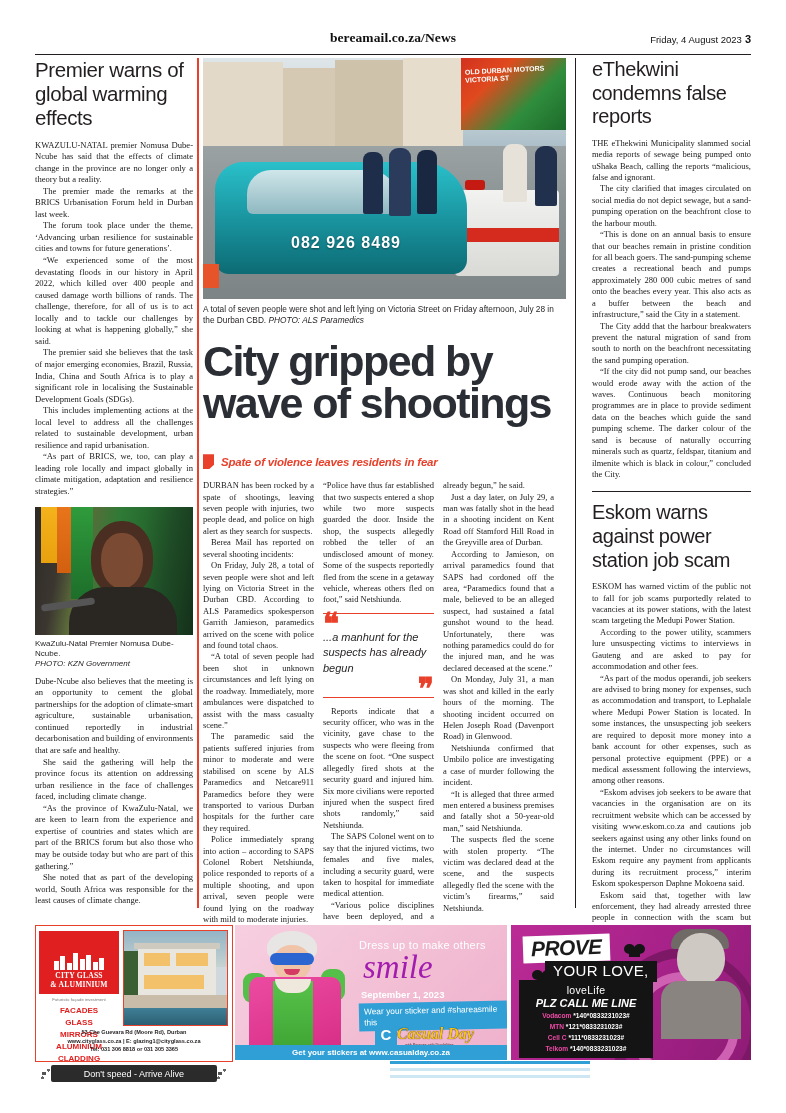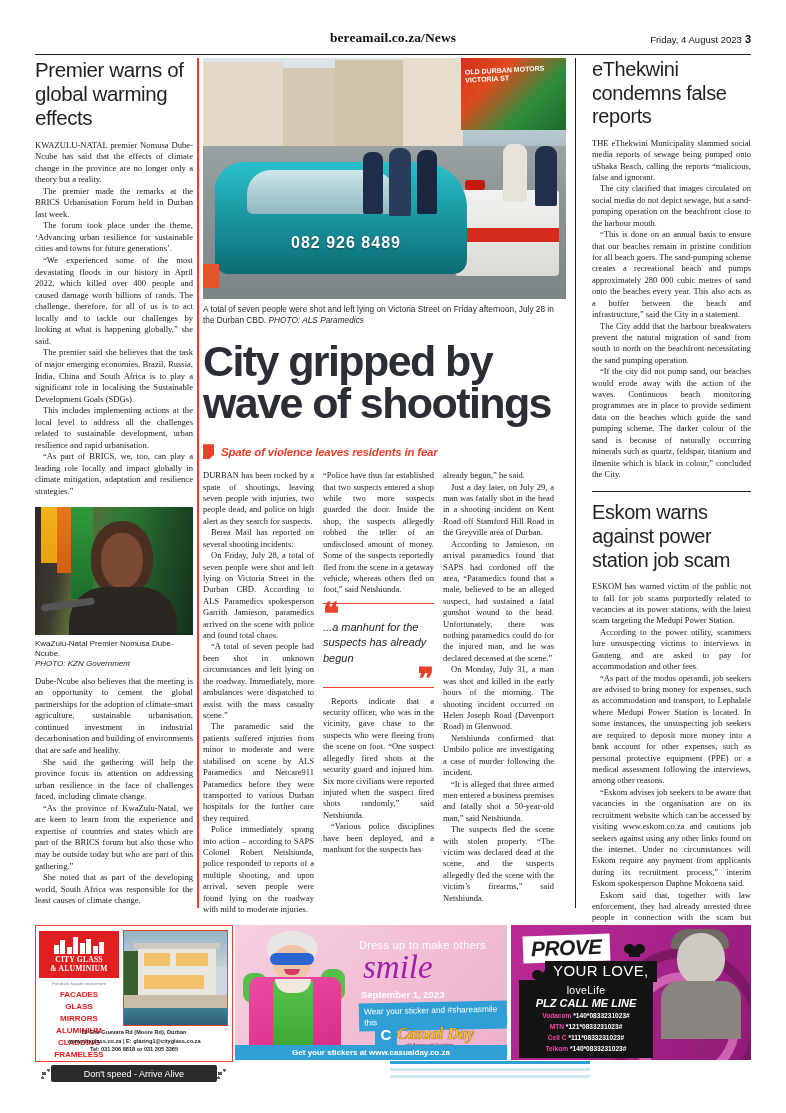--- a/index.html
+++ b/index.html
@@ -185,21 +185,21 @@
   .headline {
     font-family: "Liberation Sans", sans-serif;
     font-weight: bold;
     font-size: 43px;
     line-height: 0.98;
     letter-spacing: -1.6px;
     color: #2b2f35;
     margin: 14px 0 0 0;
   }
   .kicker {
-    margin-top: 20px;
+    margin-top: 30px;
     display: flex; align-items: center; gap: 7px;
   }
   .kicker-mark {
     width: 11px; height: 15px; background: #e8402a;
     clip-path: polygon(0 0, 100% 0, 100% 70%, 55% 100%, 0 100%);
   }
   .kicker-text {
     font-family: "Liberation Sans", sans-serif;
     font-style: italic; font-weight: bold;
     font-size: 11.5px; color: #e8402a; letter-spacing: -0.2px;
@@ -254,21 +254,21 @@
     position: absolute;
     left: 35px; top: 922px;
     width: 716px; height: 142px;
   }
   .ad { position: absolute; overflow: hidden; }
 
   
   .ad1 { left: 0; top: 3px; width: 196px; height: 135px; border: 1.2px solid #e8402a; background:#fff; }
   .ad1-inner { display:flex; height: 100px; }
   .ad1-left { width: 80px; padding: 5px 3px 0 3px; text-align:center; }
-  .cg-logo { background:#e02020; padding:4px 2px 5px 2px; }
+  .cg-logo { background:#e02020; padding:20px 2px 5px 2px; }
   .cg-skyline { height:19px; display:flex; align-items:flex-end; justify-content:center; gap:1.5px; }
   .cg-skyline i { display:block; background:#fff; width:5px; }
   .cg-name {
     color:#fff; font-family:"Liberation Serif",serif; font-weight:bold;
     font-size:7.6px; line-height:1.15; letter-spacing:.2px; margin-top:2px;
   }
   .cg-tag { font-family:"Liberation Sans",sans-serif; font-size:4.3px; color:#777; margin:3px 0 3px 0; }
   .cg-list { font-family:"Liberation Sans",sans-serif; font-weight:bold; font-size:8px;
     color:#e02020; line-height:1.48; }
   .ad1-right { flex:1; margin:4px 4px 0 1px; border:1px solid #e8402a; position:relative; background:#cfd9dd; overflow:hidden; }
@@ -398,21 +398,21 @@
           <div class="body"></div>
           <div class="mic"></div>
       </div>
     </div>
     <div class="caption">
       <span>KwaZulu-Natal Premier Nomusa Dube-Ncube.</span><br>
       <span class="credit">PHOTO: KZN Government</span>
     </div>
 
     <div class="body-text" style="margin-top:7px;">
-      <p class="first">Dube-Ncube also believes that the meeting is an opportunity to cement the global partnerships for the adoption of climate-smart agriculture, sustainable urbanisation, continued investment in industrial decarbonisation and building of environments that are safe and healthy.</p>
+      <p class="first">Dube-Ncube also believes that the meeting is an opportunity to cement the global partnerships for the adoption of climate-smart agriculture, sustainable urbanisation, continued reportedly in industrial decarbonisation and building of environments that are safe and healthy.</p>
       <p>She said the gathering will help the province focus its attention on addressing urban resilience in the face of challenges faced, including climate change.</p>
       <p>“As the province of KwaZulu-Natal, we are keen to learn from the experience and expertise of countries and states which are part of the BRICS forum but also those who may be outside today but who are part of this gathering.”</p>
       <p>She noted that as part of the developing world, South Africa was responsible for the least causes of climate change.</p>
     </div>
   </div>
 
   <div class="col-main">
     <div class="main-photo">
       <div class="mp-sky"></div>
       <div class="mp-bldg1"></div>
@@ -464,20 +464,21 @@
         <div class="body-text">
           <p class="first">“Police have thus far established that two suspects entered a shop while two more suspects guarded the door. Inside the shop, the suspects allegedly robbed the teller of an undisclosed amount of money. Some of the suspects reportedly fled from the scene in a getaway vehicle, whereas others fled on foot,” said Netshiunda.</p>
         </div>
         <div class="pullquote">
           <span class="pq-open">❝</span>
           <div class="pq-text">...a manhunt for the suspects has already begun</div>
           <span class="pq-close">❞</span>
         </div>
         <div class="body-text">
           <p>Reports indicate that a security officer, who was in the vicinity, gave chase to the suspects who were fleeing from the scene on foot. “One suspect allegedly fired shots at the security guard and injured him. Six more civilians were reported injured when the suspect fired shots randomly,” said Netshiunda.</p>
+          <p>The SAPS Colonel went on to say that the injured victims, two females and five males, including a security guard, were taken to hospital for immediate medical attention.</p>
           <p>“Various police disciplines have been deployed, and a manhunt for the suspects has</p>
         </div>
       </div>
 
       <div class="mcol">
         <div class="body-text">
           <p class="first">already begun,” he said.</p>
           <p>Just a day later, on July 29, a man was fatally shot in the head in a shooting incident on Kent Road off Stamford Hill Road in the Greyville area of Durban.</p>
           <p>According to Jamieson, on arrival paramedics found that SAPS had cordoned off the area, “Paramedics found that a male, believed to be an alleged suspect, had sustained a fatal gunshot wound to the head. Unfortunately, there was nothing paramedics could do for the injured man, and he was declared deceased at the scene.”</p>
           <p>On Monday, July 31, a man was shot and killed in the early hours of the morning. The shooting incident occurred on Helen Joseph Road (Davenport Road) in Glenwood.</p>

